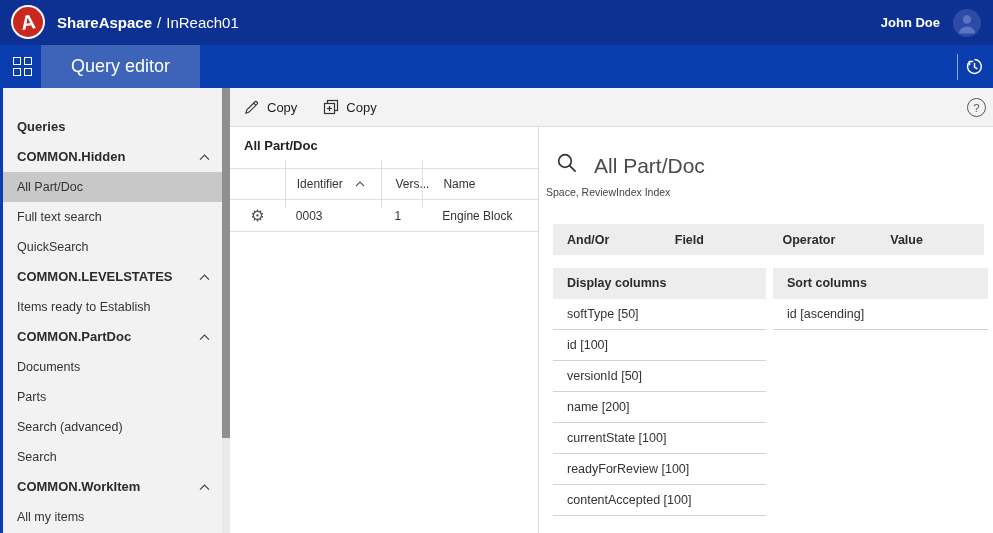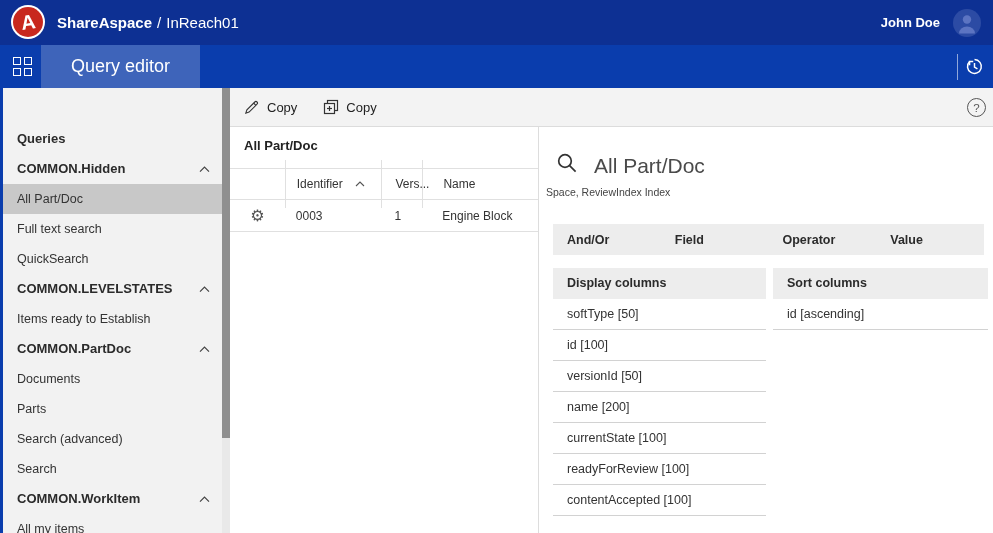--- a/index.html
+++ b/index.html
@@ -33,21 +33,21 @@
     grid-template-columns:8px 8px; grid-template-rows:8px 8px; gap:3px; }
   .grid-icon i { border:1.7px solid #fff; }
   .nav-tab { margin-left:9px; width:159px; height:43px; background:#3e64ba;
     color:#fff; font-size:18px; display:flex; align-items:center; justify-content:center; cursor:default; }
   .nav-sep { position:absolute; right:35px; top:9px; width:1px; height:26px; background:rgba(255,255,255,.55); }
   .history { position:absolute; right:8px; top:11px; width:21px; height:21px; }
 
   
   .left-strip { position:absolute; left:0; top:88px; width:3px; height:445px; background:#0a3dad; }
   .sidebar { position:absolute; left:3px; top:88px; width:227px; height:445px;
-    background:#f2f2f2; padding-top:36px; }
+    background:#f2f2f2; padding-top:24px; }
   .sb-row { height:30px; line-height:30px; font-size:12.5px; padding-left:14px;
     margin-right:8px; color:#333; display:flex; align-items:center; }
   .sb-title { font-weight:bold; color:#2b2b2b; font-size:13px; }
   .sb-group { font-weight:bold; color:#2b2b2b; font-size:13px; justify-content:space-between; padding-right:12px; }
   .sb-item { cursor:default; }
   .sb-item.selected { background:#c8c8c8; }
   .sb-scroll { position:absolute; right:0; top:0; width:8px; height:445px; background:#e9e9e9; }
   .sb-thumb { position:absolute; left:0; top:0; width:8px; height:350px; background:#8f8f8f; }
 
   

